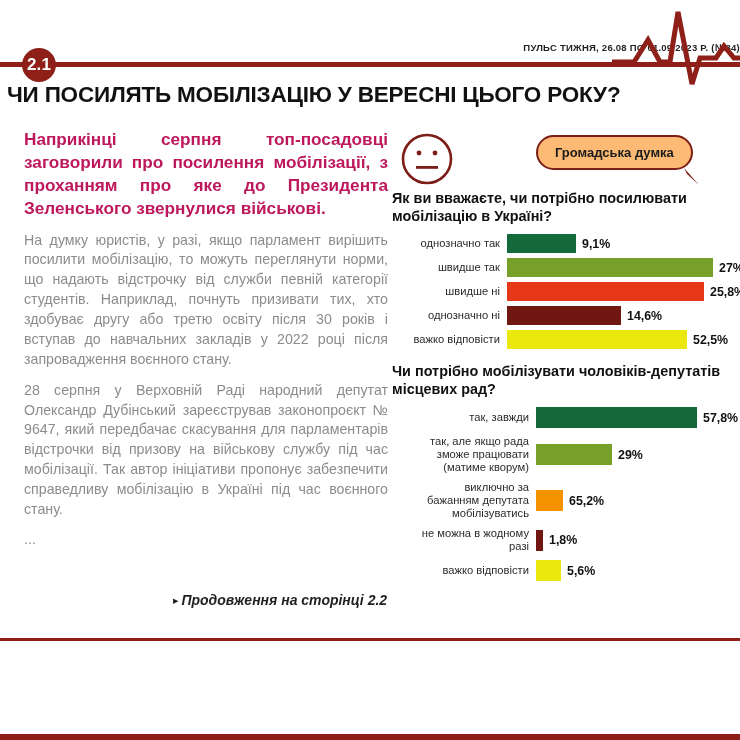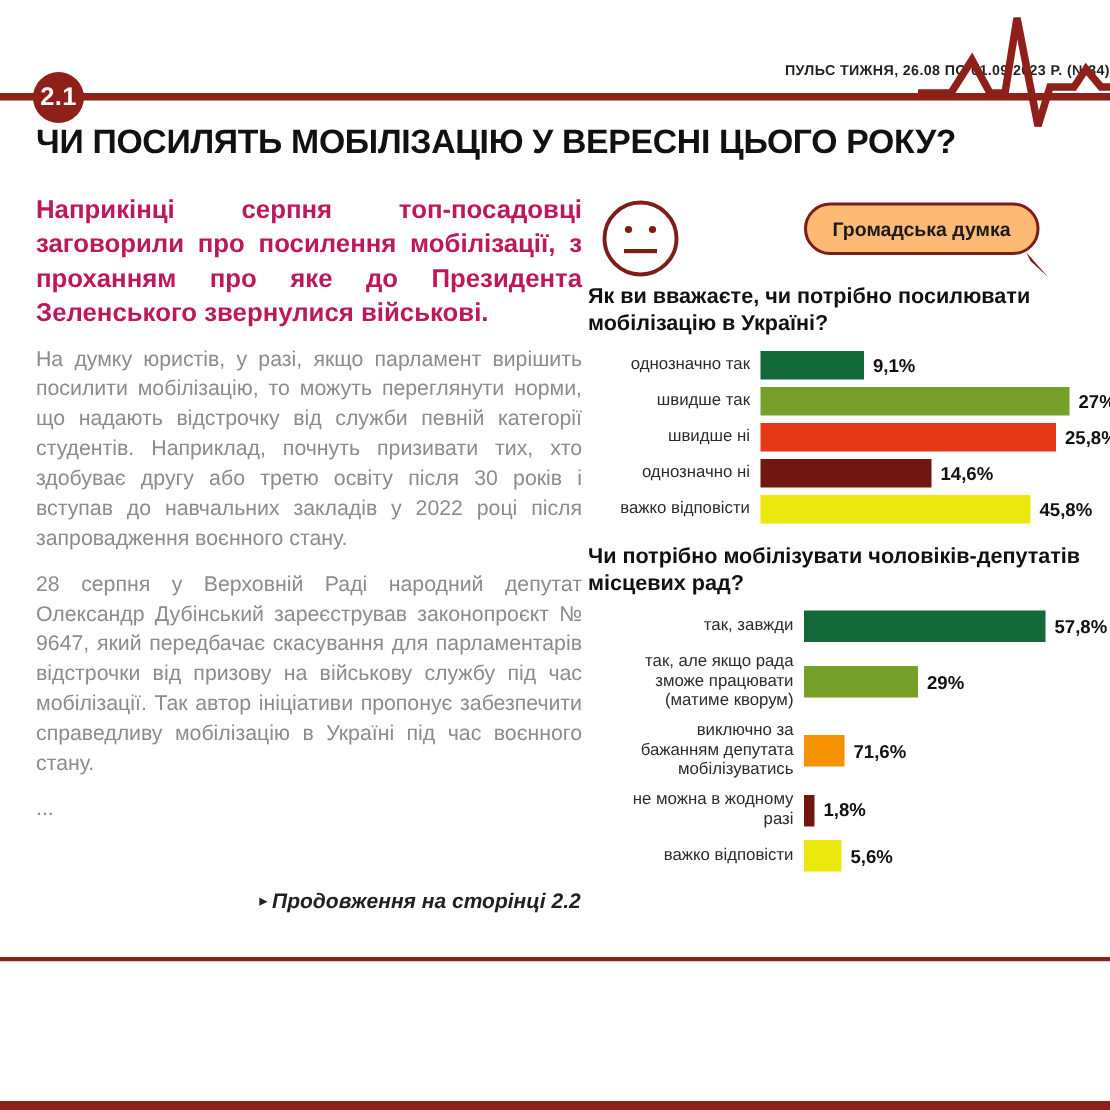--- a/index.html
+++ b/index.html
@@ -60,21 +60,21 @@
   .pulse {
     position: absolute;
     right: 0;
     top: 8px;
     width: 128px;
     height: 80px;
   }
   
   .headline {
     position: absolute;
-    left: 24px;
+    left: 7px;
     top: 83px;
     width: 690px;
     font-size: 22.5px;
     font-weight: bold;
     color: #111111;
     letter-spacing: -0.2px;
     line-height: 1.1;
   }
   
   .left-col {
@@ -297,21 +297,21 @@
         <div class="bar-wrap">
           <div class="bar" style="width:114px;background:#711712"></div>
           <div class="bar-value">14,6%</div>
         </div>
       </div>
 
       <div class="bar-row">
         <div class="bar-label">важко відповісти</div>
         <div class="bar-wrap">
           <div class="bar" style="width:180px;background:#eae80c"></div>
-          <div class="bar-value">45,8%</div>
+          <div class="bar-value">52,5%</div>
         </div>
       </div>
 
     </div>
 
     <div class="chart-title" style="margin-top:14px">Чи потрібно мобілізувати чоловіків-депутатів місцевих рад?</div>
     <div class="chart chart-2">
 
       <div class="bar-row">
         <div class="bar-label">так, завжди</div>
@@ -326,21 +326,21 @@
         <div class="bar-wrap">
           <div class="bar" style="width:76px;background:#76a02a"></div>
           <div class="bar-value">29%</div>
         </div>
       </div>
 
       <div class="bar-row">
         <div class="bar-label">виключно за бажанням депутата мобілізуватись</div>
         <div class="bar-wrap">
           <div class="bar" style="width:27px;background:#f49200"></div>
-          <div class="bar-value">71,6%</div>
+          <div class="bar-value">65,2%</div>
         </div>
       </div>
 
       <div class="bar-row">
         <div class="bar-label">не можна в жодному разі</div>
         <div class="bar-wrap">
           <div class="bar" style="width:7px;background:#711712"></div>
           <div class="bar-value">1,8%</div>
         </div>
       </div>

